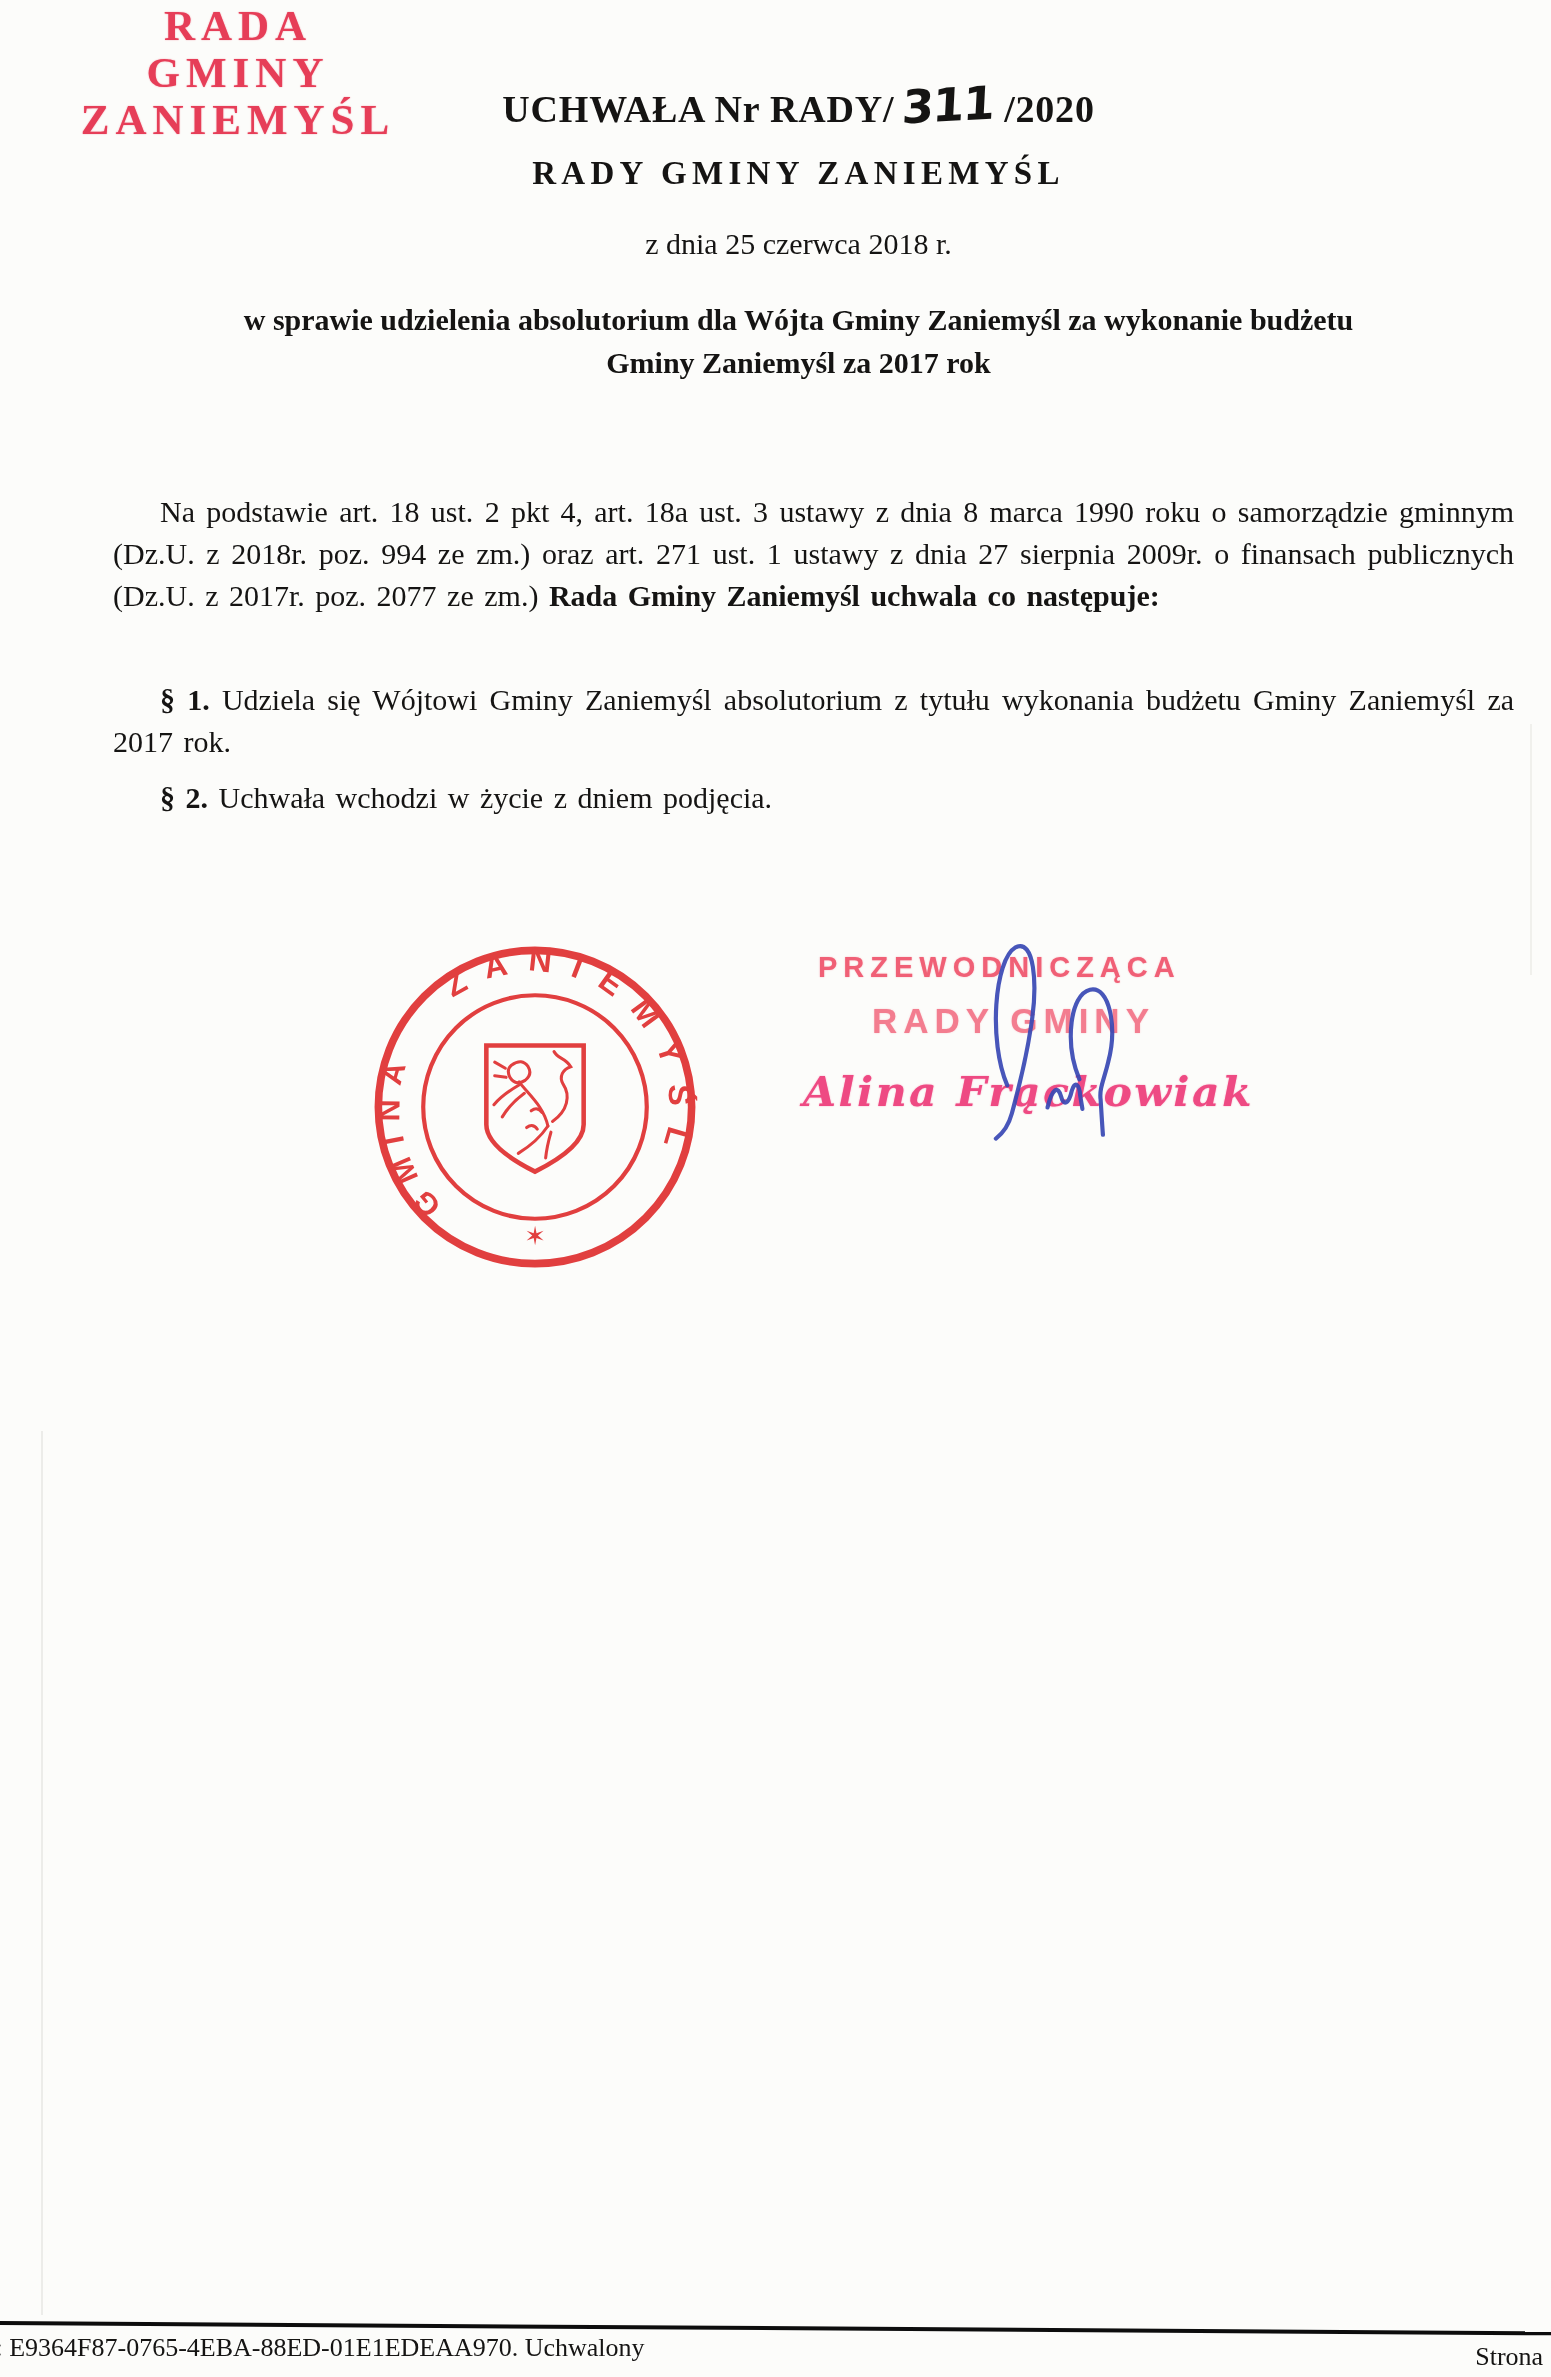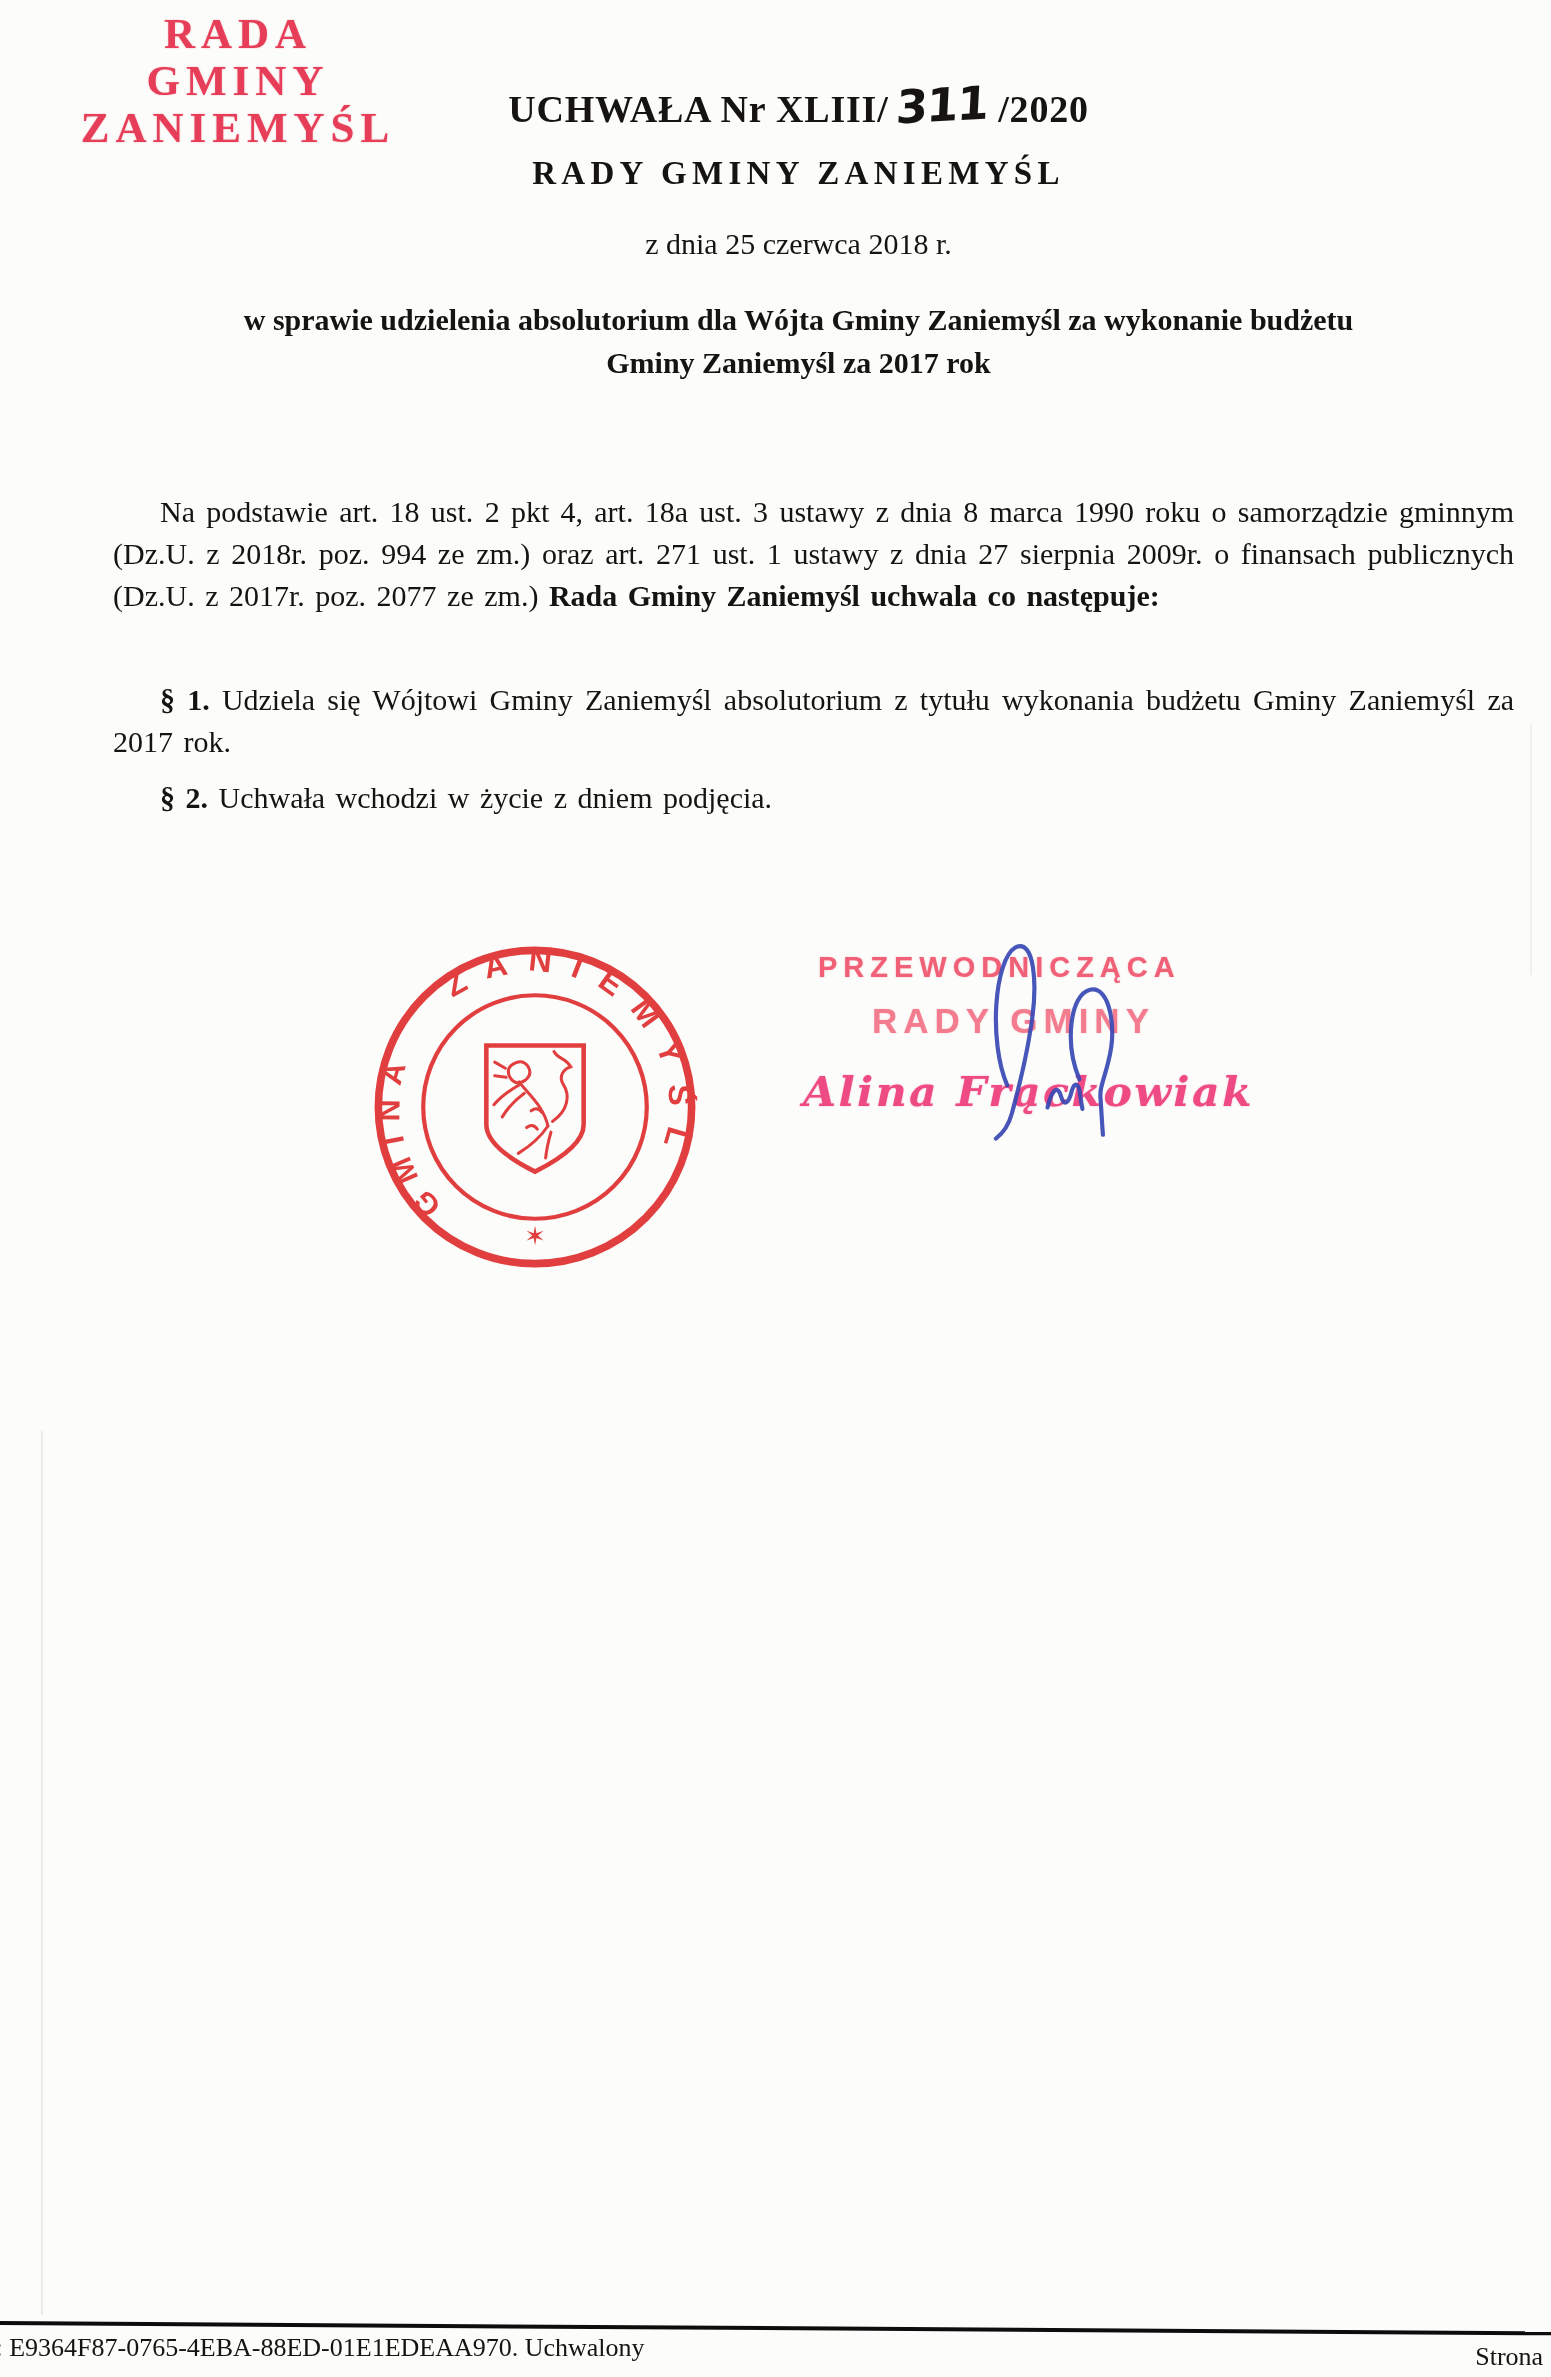--- a/index.html
+++ b/index.html
@@ -3,21 +3,21 @@
 <meta charset="utf-8">
 <style>
   html,body{margin:0;padding:0;background:#888;}
   .page{
     position:relative; width:1552px; height:2377px;
     background:#fcfcfa; overflow:hidden;
     font-family:"Liberation Serif", serif; color:#151413;
   }
   
   .hdr-stamp{
-    position:absolute; left:67px; top:10px; width:342px;
+    position:absolute; left:67px; top:2px; width:342px;
     text-align:center; color:#e5334e;
     font-family:"Liberation Serif", serif; font-weight:bold;
     font-size:43px; line-height:47px; letter-spacing:6px;
     text-shadow:0 0 1.5px rgba(229,51,78,.55);
     opacity:.94;
   }
   
   .title-row{position:absolute; left:0; top:79px; width:1597px; text-align:center;
     font-weight:bold; font-size:38px; letter-spacing:0.8px;}
   .handwritten-num{
@@ -69,21 +69,21 @@
 <body>
 
 <div class="page">
 
   <div class="hdr-stamp">
     <div>RADA GMINY</div>
     <div>ZANIEMYŚL</div>
   </div>
 
   <div class="title-row">
-    <span>UCHWAŁA Nr XLIII/</span><span class="handwritten-num">311</span><span>/2020</span>
+    <span>UCHWAŁA Nr RADY/</span><span class="handwritten-num">311</span><span>/2020</span>
   </div>
 
   <div class="issuer">RADY GMINY ZANIEMYŚL</div>
   <div class="dateline">z dnia 25 czerwca 2018 r.</div>
 
   <div class="subject">
     <div>w sprawie udzielenia absolutorium dla Wójta Gminy Zaniemyśl za wykonanie budżetu</div>
     <div>Gminy Zaniemyśl za 2017 rok</div>
   </div>
 

